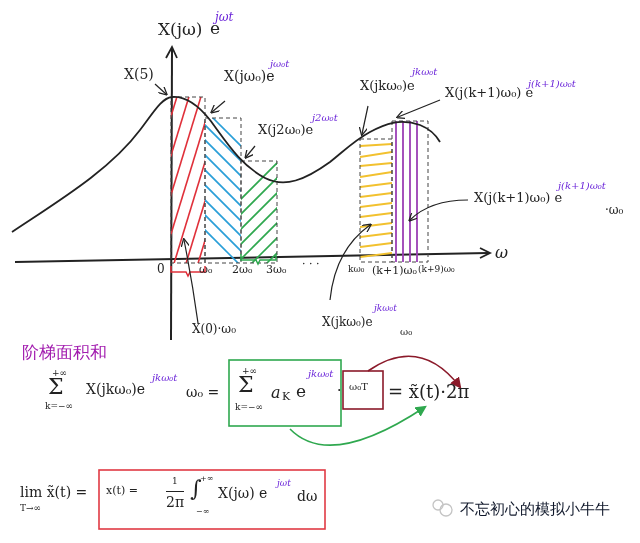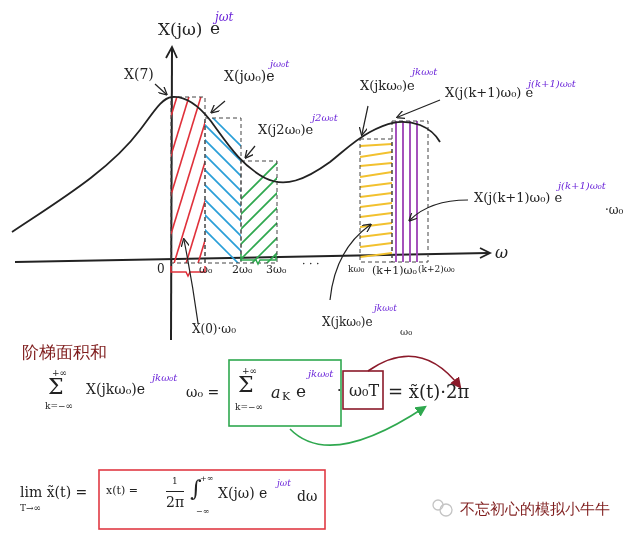--- a/index.html
+++ b/index.html
@@ -1,22 +1,22 @@
 <!DOCTYPE html>
 <html><head>
 <meta charset="utf-8">
 <style>
   html, body { margin: 0; padding: 0; background: #ffffff; }
   body { width: 640px; height: 543px; position: relative; overflow: hidden;
          font-family: "DejaVu Serif", serif; color: #222; }
   #stage { position: absolute; left: 0; top: 0; width: 640px; height: 543px; }
   .lbl { position: absolute; font-family: "DejaVu Serif", serif; color: #222; white-space: nowrap; }
   .sup { position: absolute; font-family: "DejaVu Serif", serif; color: #6d28d9; white-space: nowrap; font-style: italic; }
-  .cn { position: absolute; font-family: "DejaVu Sans", sans-serif; color: #7f1d1d; white-space: nowrap; }
-  .wm { position: absolute; font-family: Liberation Sans, sans-serif; color: #7f1d1d; white-space: nowrap; font-size: 15px; }
+  .cn { position: absolute; font-family: "DejaVu Sans", sans-serif; color: #a21caf; white-space: nowrap; }
+  .wm { position: absolute; font-family: Liberation Sans, sans-serif; color: #0f172a; white-space: nowrap; font-size: 15px; }
 </style>
 </head>
 <body>
 
 <div id="stage">
   <svg width="640" height="543" viewBox="0 0 640 543" style="position:absolute;left:0;top:0">
     <defs>
       <marker id="arr" viewBox="0 0 10 10" refX="8" refY="5" markerWidth="7" markerHeight="7" orient="auto-start-reverse">
         <path d="M0,0 L10,5 L0,10" fill="none" stroke="#222" stroke-width="1.5"></path>
       </marker>
@@ -147,38 +147,38 @@
       <circle cx="438" cy="505" r="5"></circle>
     </g>
   </svg>
 
   <span class="lbl" style="left:158px;top:19px;font-size:17px">X(jω)</span>
   <span class="sup" style="left:215px;top:10px;font-size:12px">jωt</span>
   <span class="lbl" style="left:210px;top:18px;font-size:17px">e</span>
 
   <span class="lbl" style="left:495px;top:243px;font-size:16px;font-style:italic">ω</span>
 
-  <span class="lbl" style="left:124px;top:66px;font-size:14px">X(7)</span>
+  <span class="lbl" style="left:124px;top:66px;font-size:14px">X(5)</span>
   <span class="lbl" style="left:224px;top:68px;font-size:14px">X(jω₀)e</span>
   <span class="sup" style="left:270px;top:58px;font-size:10px">jω₀t</span>
   <span class="lbl" style="left:258px;top:122px;font-size:13px">X(j2ω₀)e</span>
   <span class="sup" style="left:312px;top:112px;font-size:10px">j2ω₀t</span>
   <span class="lbl" style="left:360px;top:78px;font-size:13px">X(jkω₀)e</span>
   <span class="sup" style="left:412px;top:66px;font-size:10px">jkω₀t</span>
   <span class="lbl" style="left:445px;top:85px;font-size:13px">X(j(k+1)ω₀) e</span>
   <span class="sup" style="left:528px;top:78px;font-size:10px">j(k+1)ω₀t</span>
 
   <span class="lbl" style="left:157px;top:262px;font-size:12px">0</span>
   <span class="lbl" style="left:199px;top:263px;font-size:11px">ω₀</span>
   <span class="lbl" style="left:232px;top:263px;font-size:11px">2ω₀</span>
   <span class="lbl" style="left:266px;top:263px;font-size:11px">3ω₀</span>
   <span class="lbl" style="left:302px;top:258px;font-size:11px">· · ·</span>
   <span class="lbl" style="left:348px;top:264px;font-size:9px">kω₀</span>
   <span class="lbl" style="left:372px;top:264px;font-size:11px">(k+1)ω₀</span>
-  <span class="lbl" style="left:418px;top:264px;font-size:9px">(k+2)ω₀</span>
+  <span class="lbl" style="left:418px;top:264px;font-size:9px">(k+9)ω₀</span>
 
   <span class="lbl" style="left:192px;top:322px;font-size:12px">X(0)·ω₀</span>
   <span class="lbl" style="left:322px;top:315px;font-size:12px">X(jkω₀)e</span>
   <span class="sup" style="left:374px;top:303px;font-size:9px">jkω₀t</span>
   <span class="lbl" style="left:400px;top:326px;font-size:10px">ω₀</span>
   <span class="lbl" style="left:474px;top:190px;font-size:13px">X(j(k+1)ω₀) e</span>
   <span class="sup" style="left:558px;top:180px;font-size:10px">j(k+1)ω₀t</span>
   <span class="lbl" style="left:605px;top:203px;font-size:12px">·ω₀</span>
 
   <span class="cn" style="left:22px;top:341px;font-size:17px">阶梯面积和</span>
@@ -191,21 +191,21 @@
   <span class="lbl" style="left:186px;top:384px;font-size:14px">ω₀ =</span>
 
   <span class="lbl" style="left:242px;top:366px;font-size:9px">+∞</span>
   <span class="lbl" style="left:238px;top:372px;font-size:22px">Σ</span>
   <span class="lbl" style="left:235px;top:402px;font-size:9px">k=−∞</span>
   <span class="lbl" style="left:271px;top:383px;font-size:16px;font-style:italic">a</span>
   <span class="lbl" style="left:282px;top:390px;font-size:11px">K</span>
   <span class="lbl" style="left:296px;top:381px;font-size:17px">e</span>
   <span class="sup" style="left:308px;top:368px;font-size:10px">jkω₀t</span>
   <span class="lbl" style="left:337px;top:382px;font-size:14px">·</span>
-  <span class="lbl" style="left:349px;top:381px;font-size:16px">ω₀T</span>
+  <span class="lbl" style="left:349px;top:381px;font-size:10px">ω₀T</span>
   <span class="lbl" style="left:388px;top:381px;font-size:18px">= x̃(t)·2π</span>
 
 
   <span class="lbl" style="left:20px;top:484px;font-size:14px">lim x̃(t) =</span>
   <span class="lbl" style="left:20px;top:503px;font-size:9px">T→∞</span>
 
   <span class="lbl" style="left:106px;top:484px;font-size:11px">x(t) =</span>
   <span class="lbl" style="left:172px;top:476px;font-size:9px">1</span>
   <span style="position:absolute;left:166px;top:491px;width:18px;border-top:1px solid #222"></span>
   <span class="lbl" style="left:166px;top:494px;font-size:14px">2π</span>

